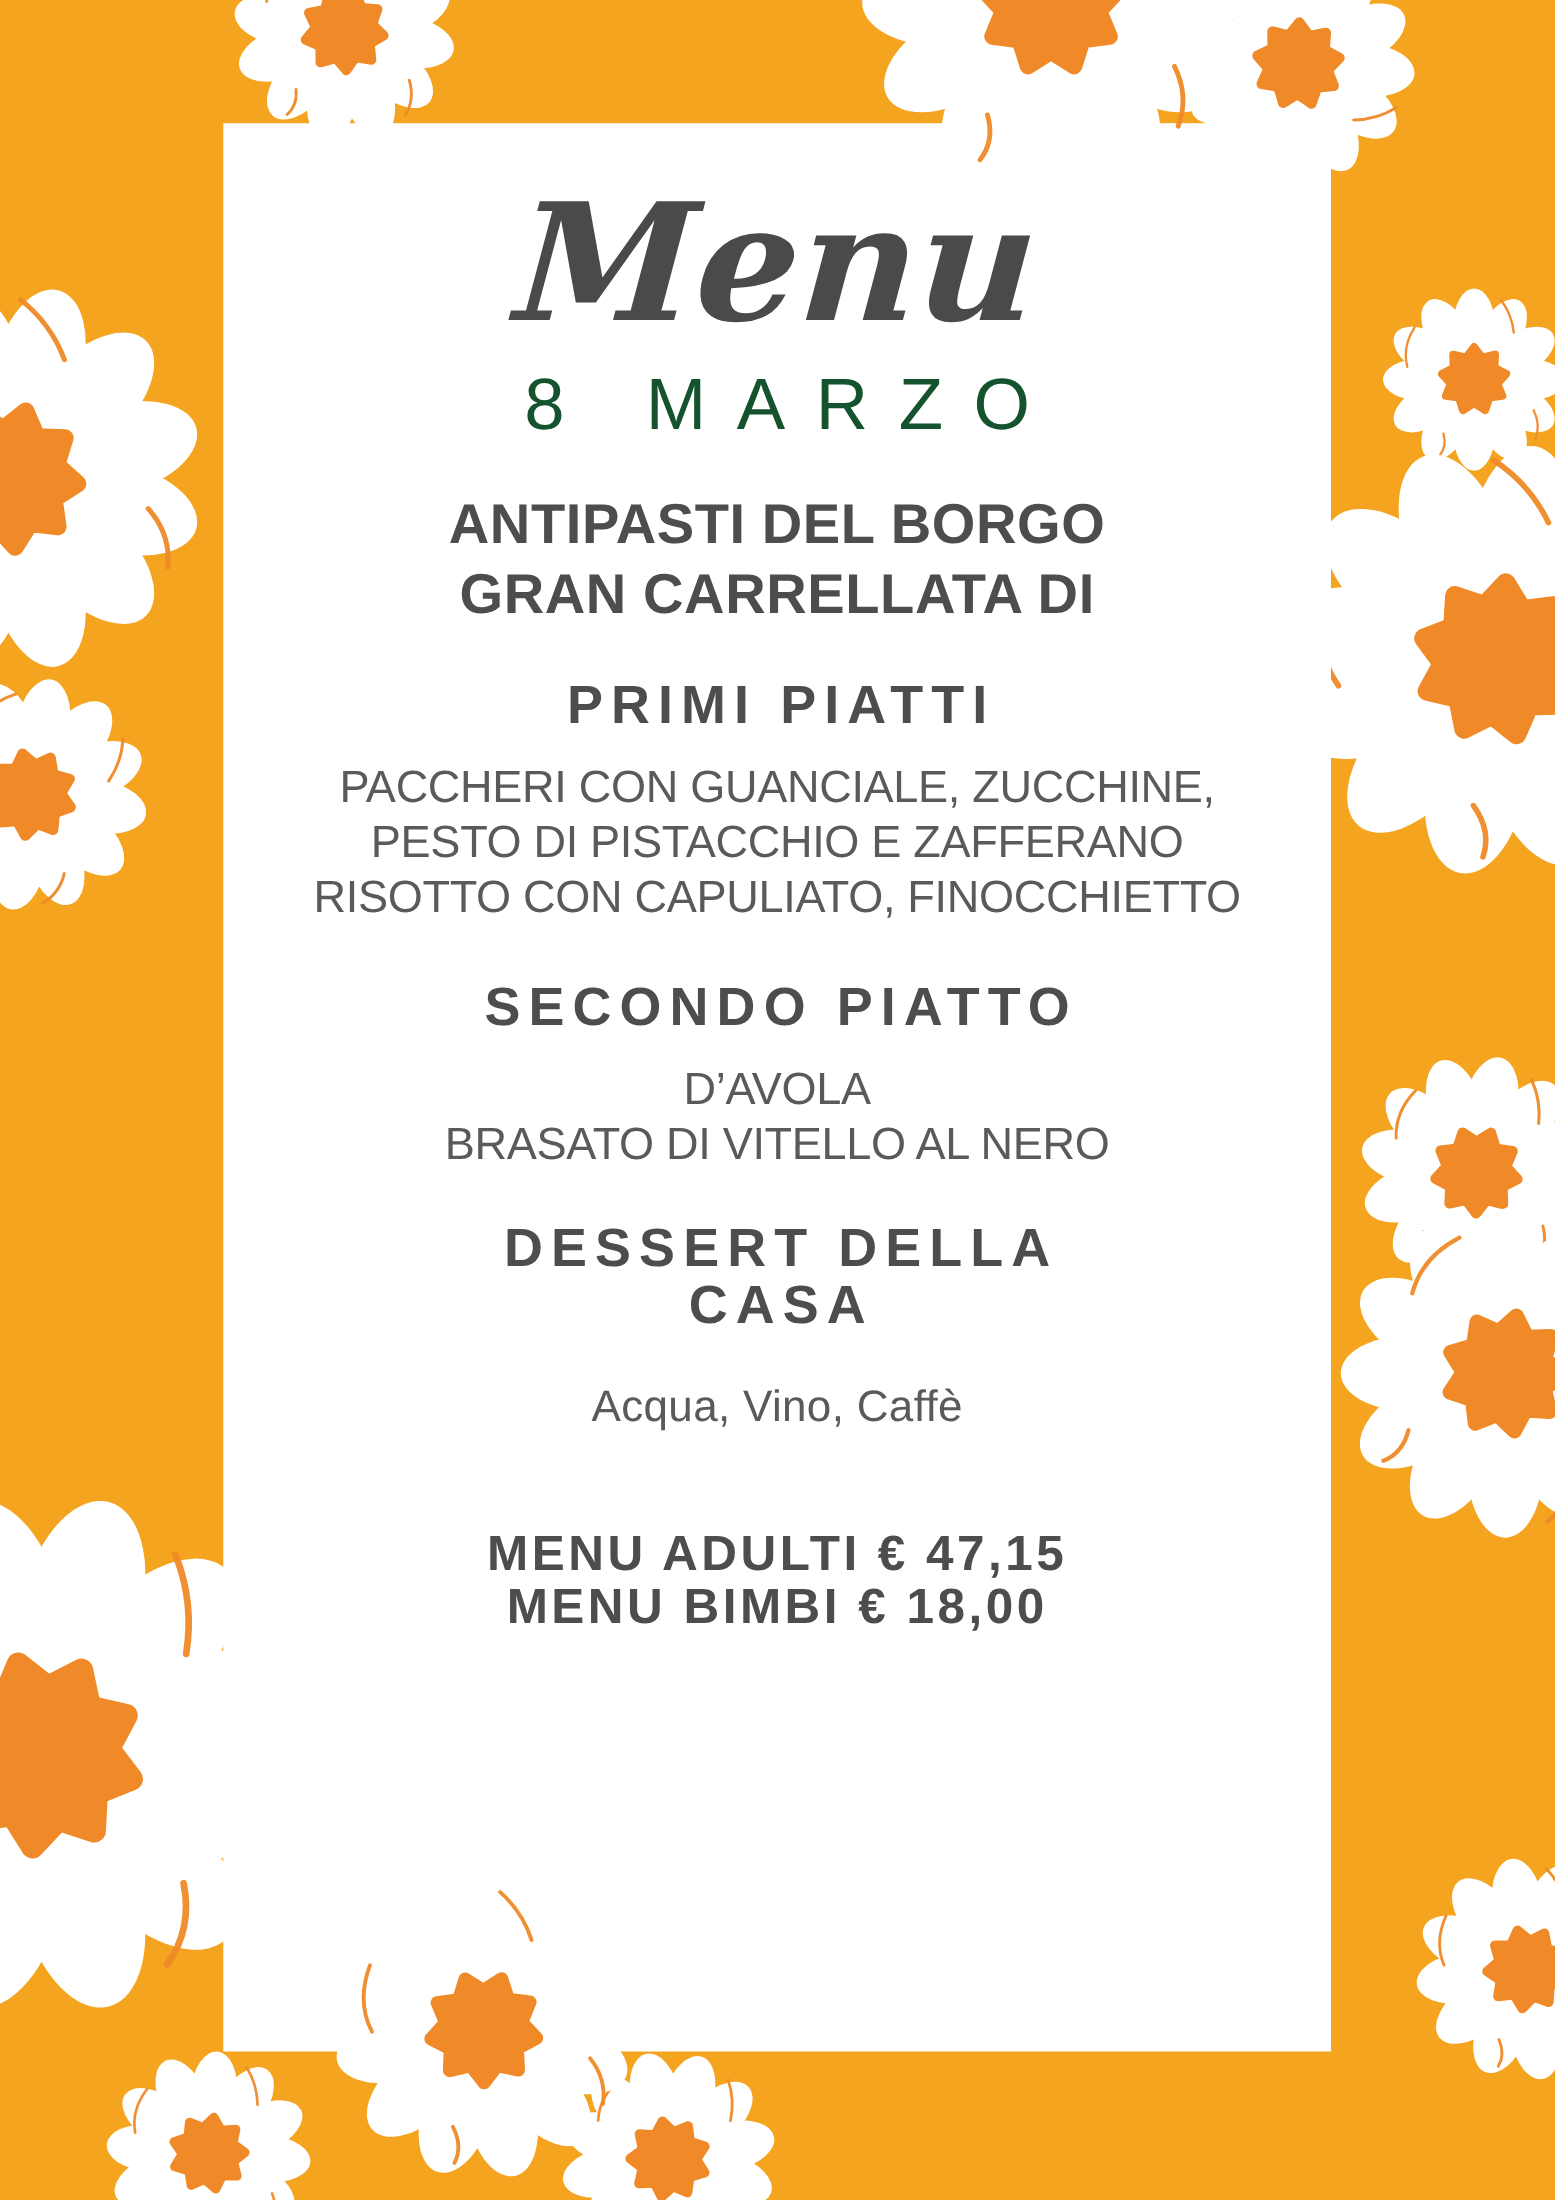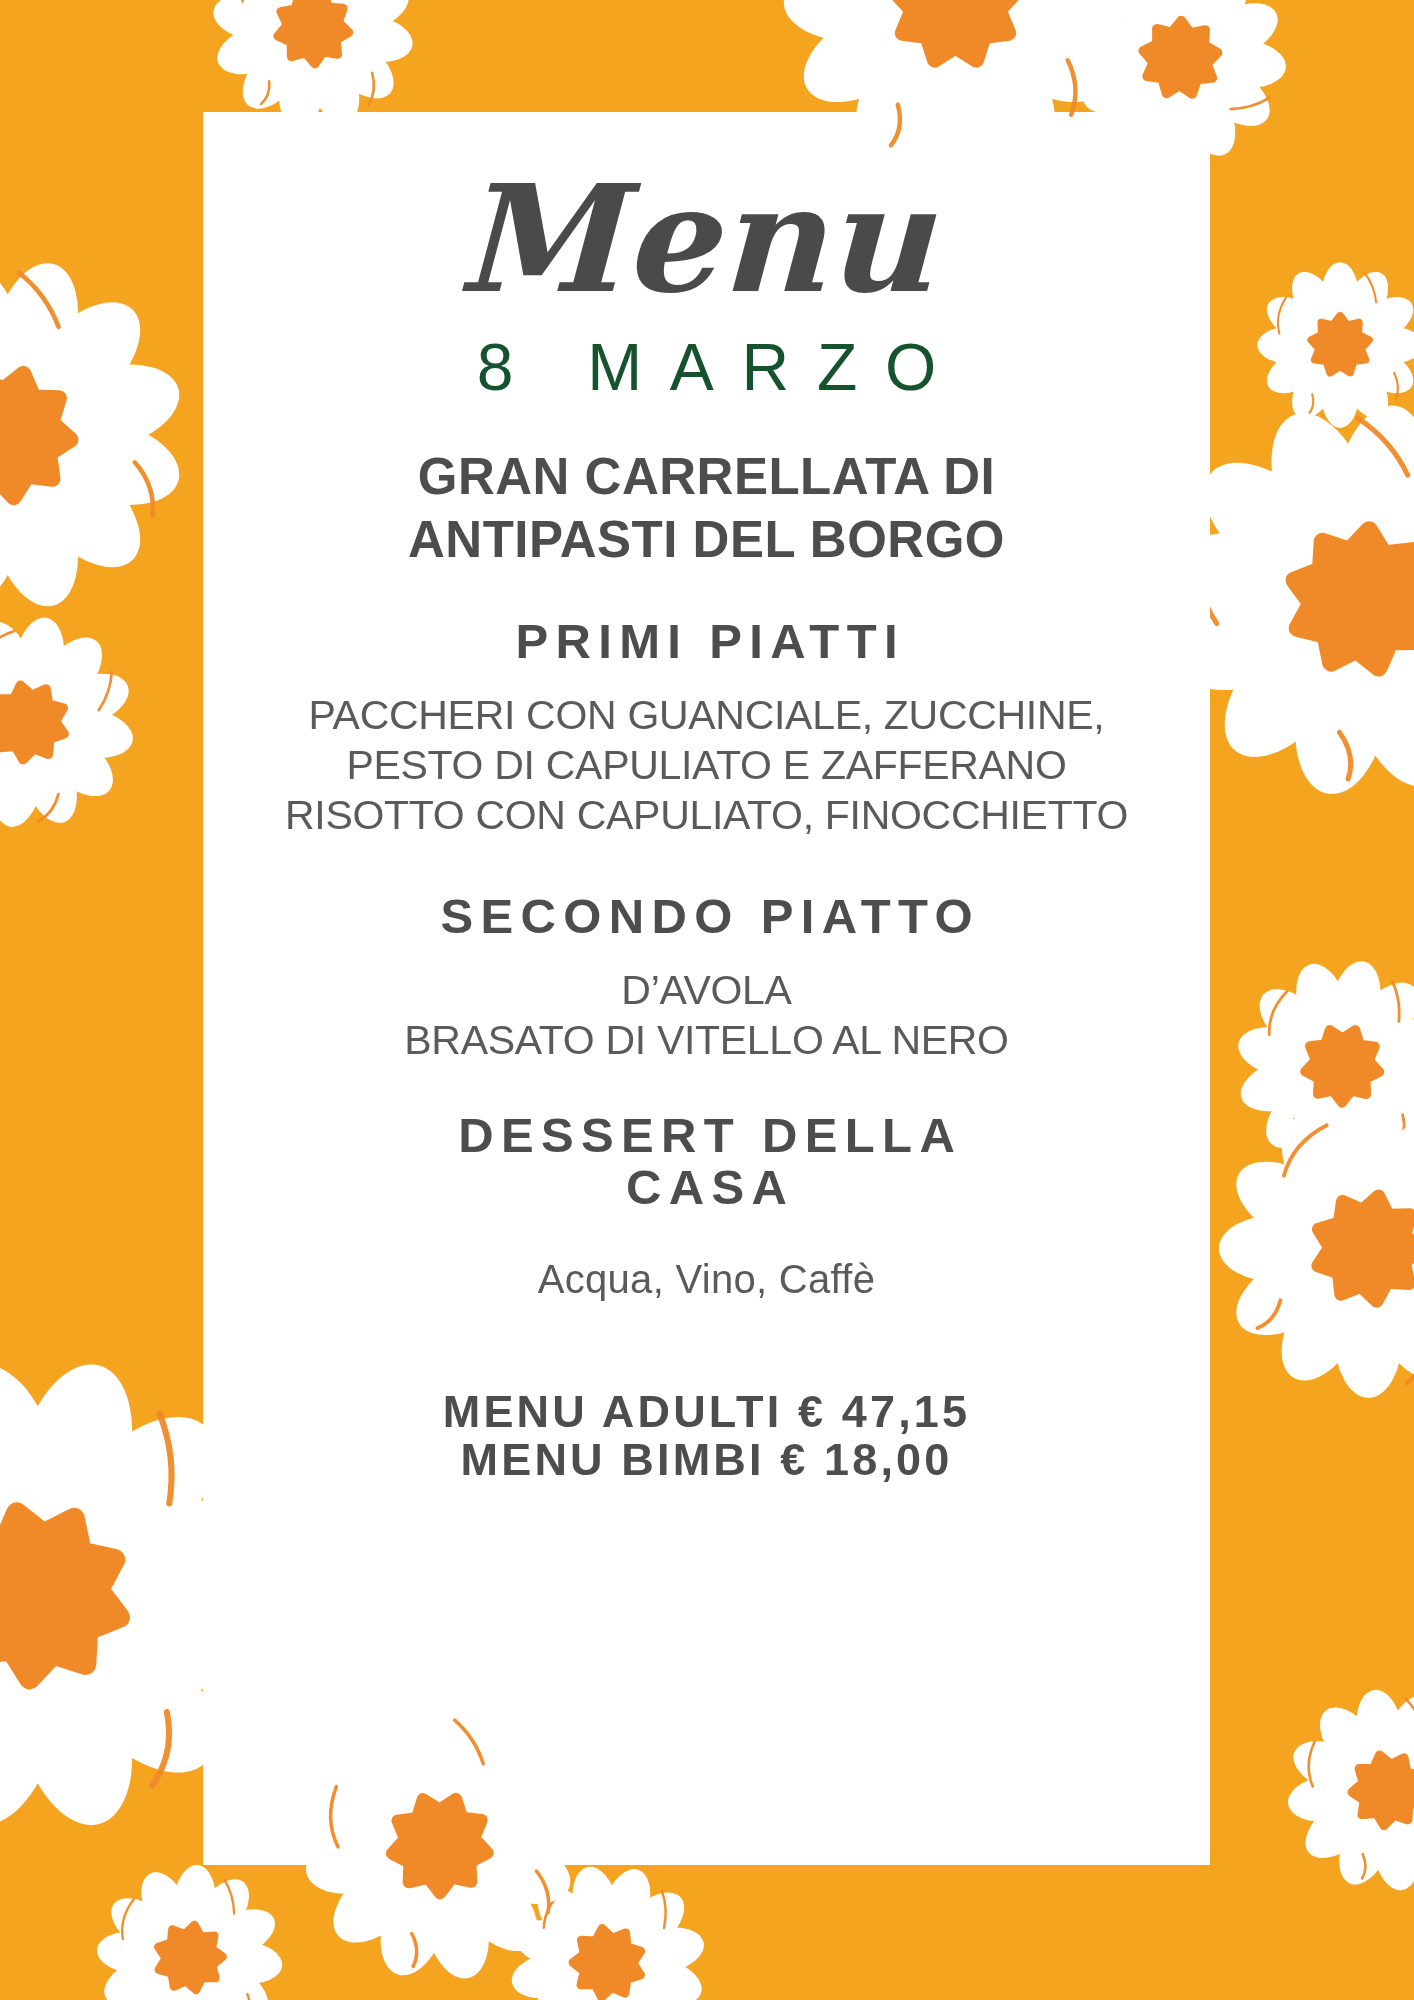--- a/index.html
+++ b/index.html
@@ -420,28 +420,28 @@
       </div>
     </div>
 
   <div class="card">
 
     <div class="script-title">Menu</div>
 
     <div class="date-line">8 MARZO</div>
 
     <div class="intro">
+      <div>ANTIPASTI DEL BORGO</div>
       <div>GRAN CARRELLATA DI</div>
-      <div>ANTIPASTI DEL BORGO</div>
     </div>
 
     <div class="section-heading h-primi">PRIMI PIATTI</div>
     <div class="dish-lines">
       <div>PACCHERI CON GUANCIALE, ZUCCHINE,</div>
-      <div>PESTO DI CAPULIATO E ZAFFERANO</div>
+      <div>PESTO DI PISTACCHIO E ZAFFERANO</div>
       <div>RISOTTO CON CAPULIATO, FINOCCHIETTO</div>
     </div>
 
     <div class="section-heading h-secondo">SECONDO PIATTO</div>
     <div class="dish-lines">
       <div>D’AVOLA</div>
       <div>BRASATO DI VITELLO AL NERO</div>
     </div>
 
     <div class="section-heading h-dessert">

